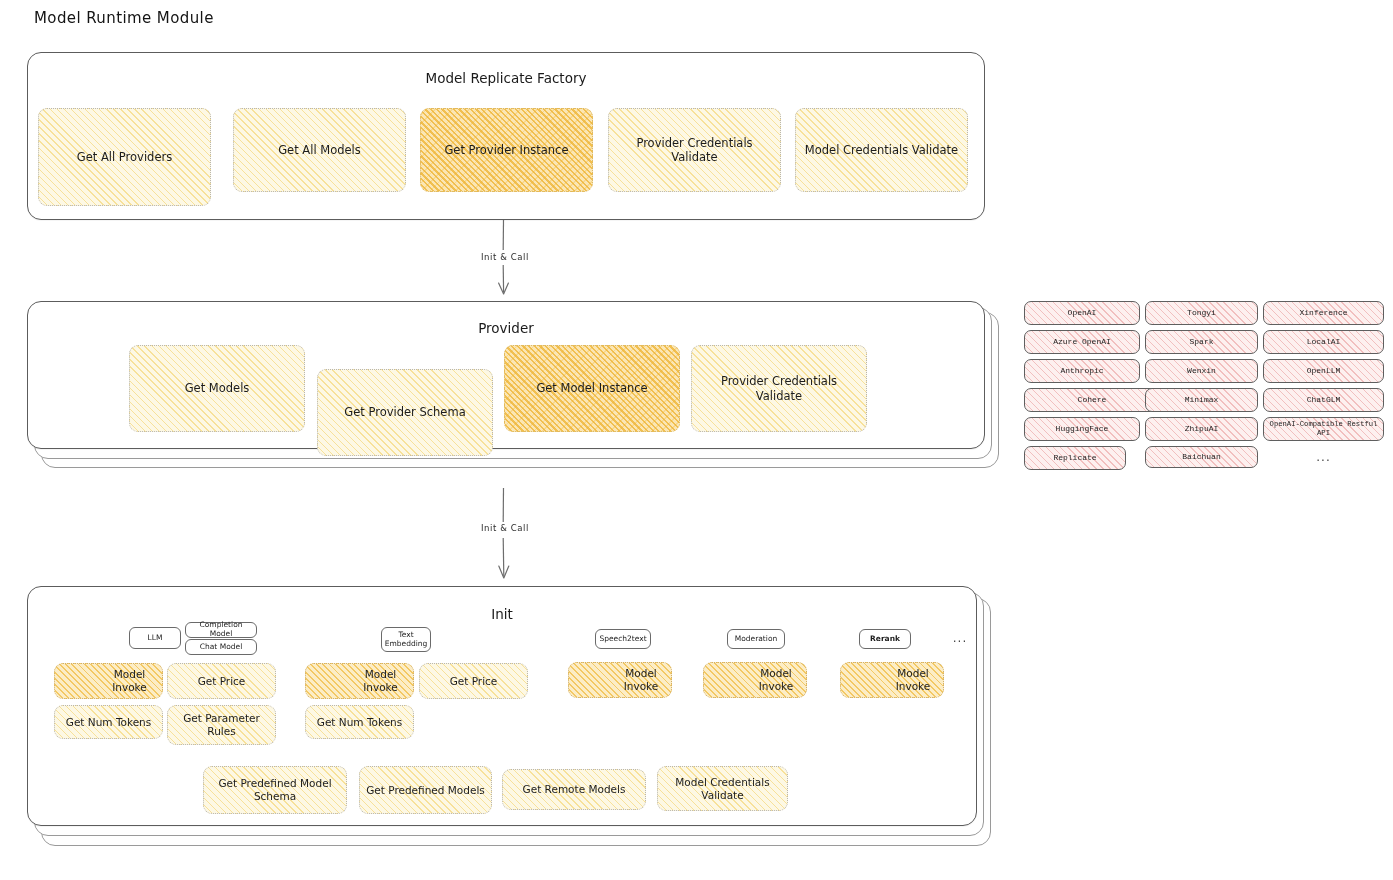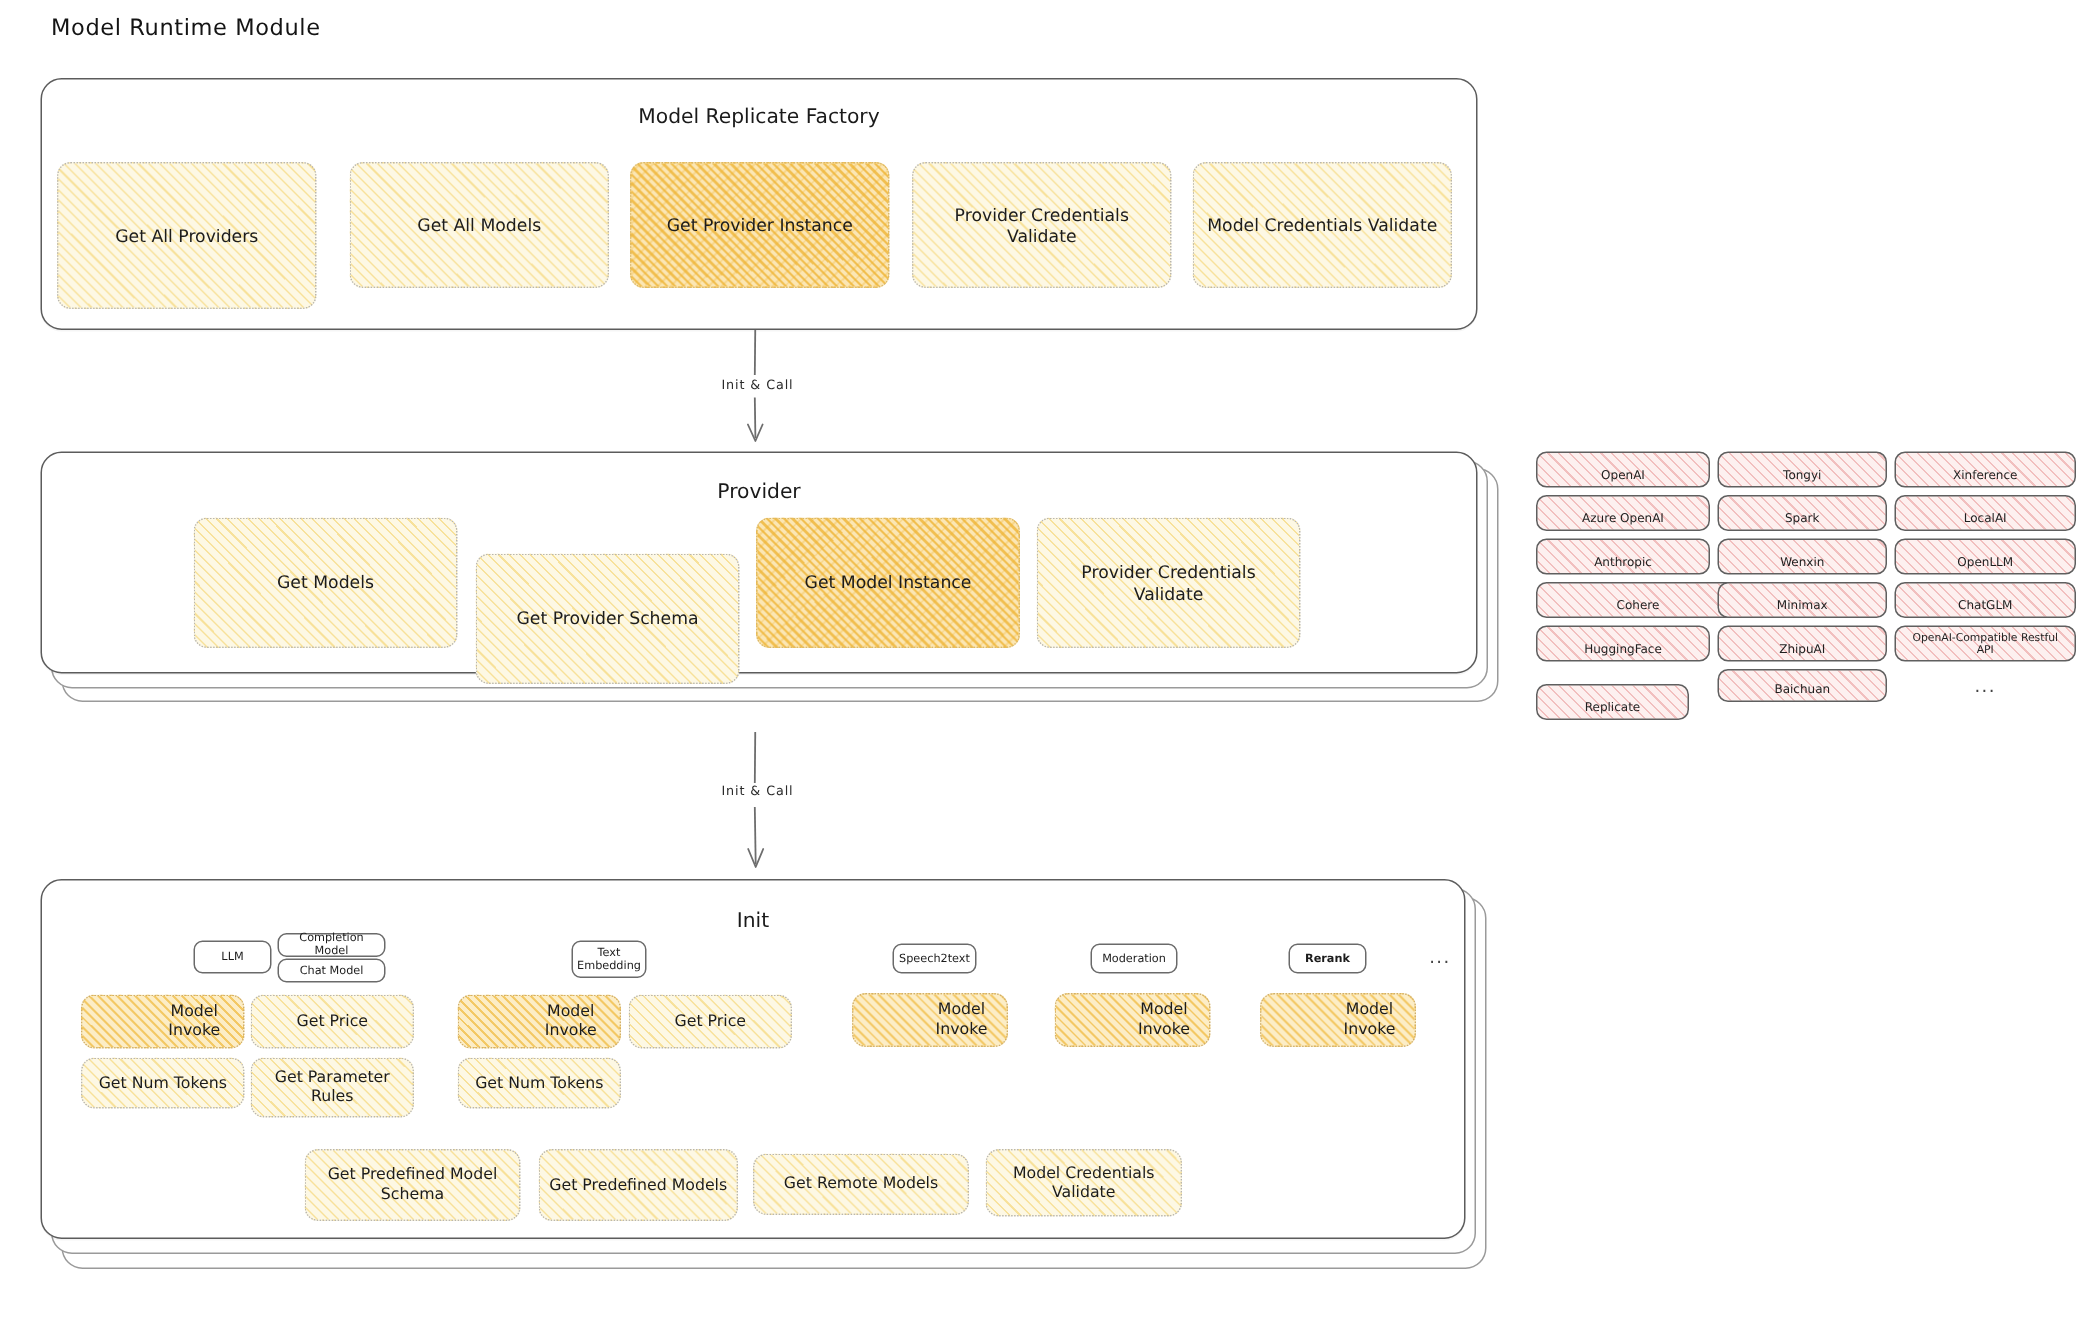--- a/index.html
+++ b/index.html
@@ -73,22 +73,22 @@
   
   .hatch-blue{
     background-color:#eaf4fb;
     background-image:repeating-linear-gradient(45deg,
       rgba(120,178,222,.45) 0px, rgba(120,178,222,.45) 1px,
       rgba(255,255,255,0) 1px, rgba(255,255,255,0) 5px);
   }
 
   .chip{
     border:1.3px solid #5f5f5f;border-radius:7px;
-    display:flex;align-items:flex-end;justify-content:center;text-align:center;
-    font-size:8px;color:#1f1f1f;line-height:1.2;padding:2px 5px;
+    display:flex;align-items:center;justify-content:center;text-align:center;
+    font-size:8px;color:#1f1f1f;line-height:1.2;padding:2px 5px;font-family:Liberation Mono, monospace;
   }
   .badge{
     border:1.3px solid #6a6a6a;border-radius:6px;
     display:flex;align-items:center;justify-content:center;text-align:center;
     font-size:7.5px;color:#1c1c1c;line-height:1.15;padding:1px 3px;background:#fff;
   }
 
   .arrow-label{font-size:8.5px;color:#2b2b2b;text-align:center;letter-spacing:.6px;}
   .ellipsis{font-size:12px;color:#444;letter-spacing:1px;}
   .n-md{font-size:11.5px;}
@@ -155,21 +155,21 @@
     </div>
   <div class="abs chip hatch-pink" style="left:0px;top:59px;width:116px;height:24px;">
     <span>Anthropic</span>
     </div>
   <div class="abs chip hatch-pink" style="left:0px;top:88px;width:136px;height:24px;">
     <span>Cohere</span>
     </div>
   <div class="abs chip hatch-pink" style="left:0px;top:117px;width:116px;height:24px;">
     <span>HuggingFace</span>
     </div>
-  <div class="abs chip hatch-pink" style="left:0px;top:156px;width:102px;height:24px;">
+  <div class="abs chip hatch-pink" style="left:0px;top:146px;width:102px;height:24px;">
     <span>Replicate</span>
     </div>
 
   <div class="abs chip hatch-pink" style="left:121px;top:1px;width:113px;height:24px;">
     <span>Tongyi</span>
     </div>
   <div class="abs chip hatch-pink" style="left:121px;top:30px;width:113px;height:24px;">
     <span>Spark</span>
     </div>
   <div class="abs chip hatch-pink" style="left:121px;top:59px;width:113px;height:24px;">

